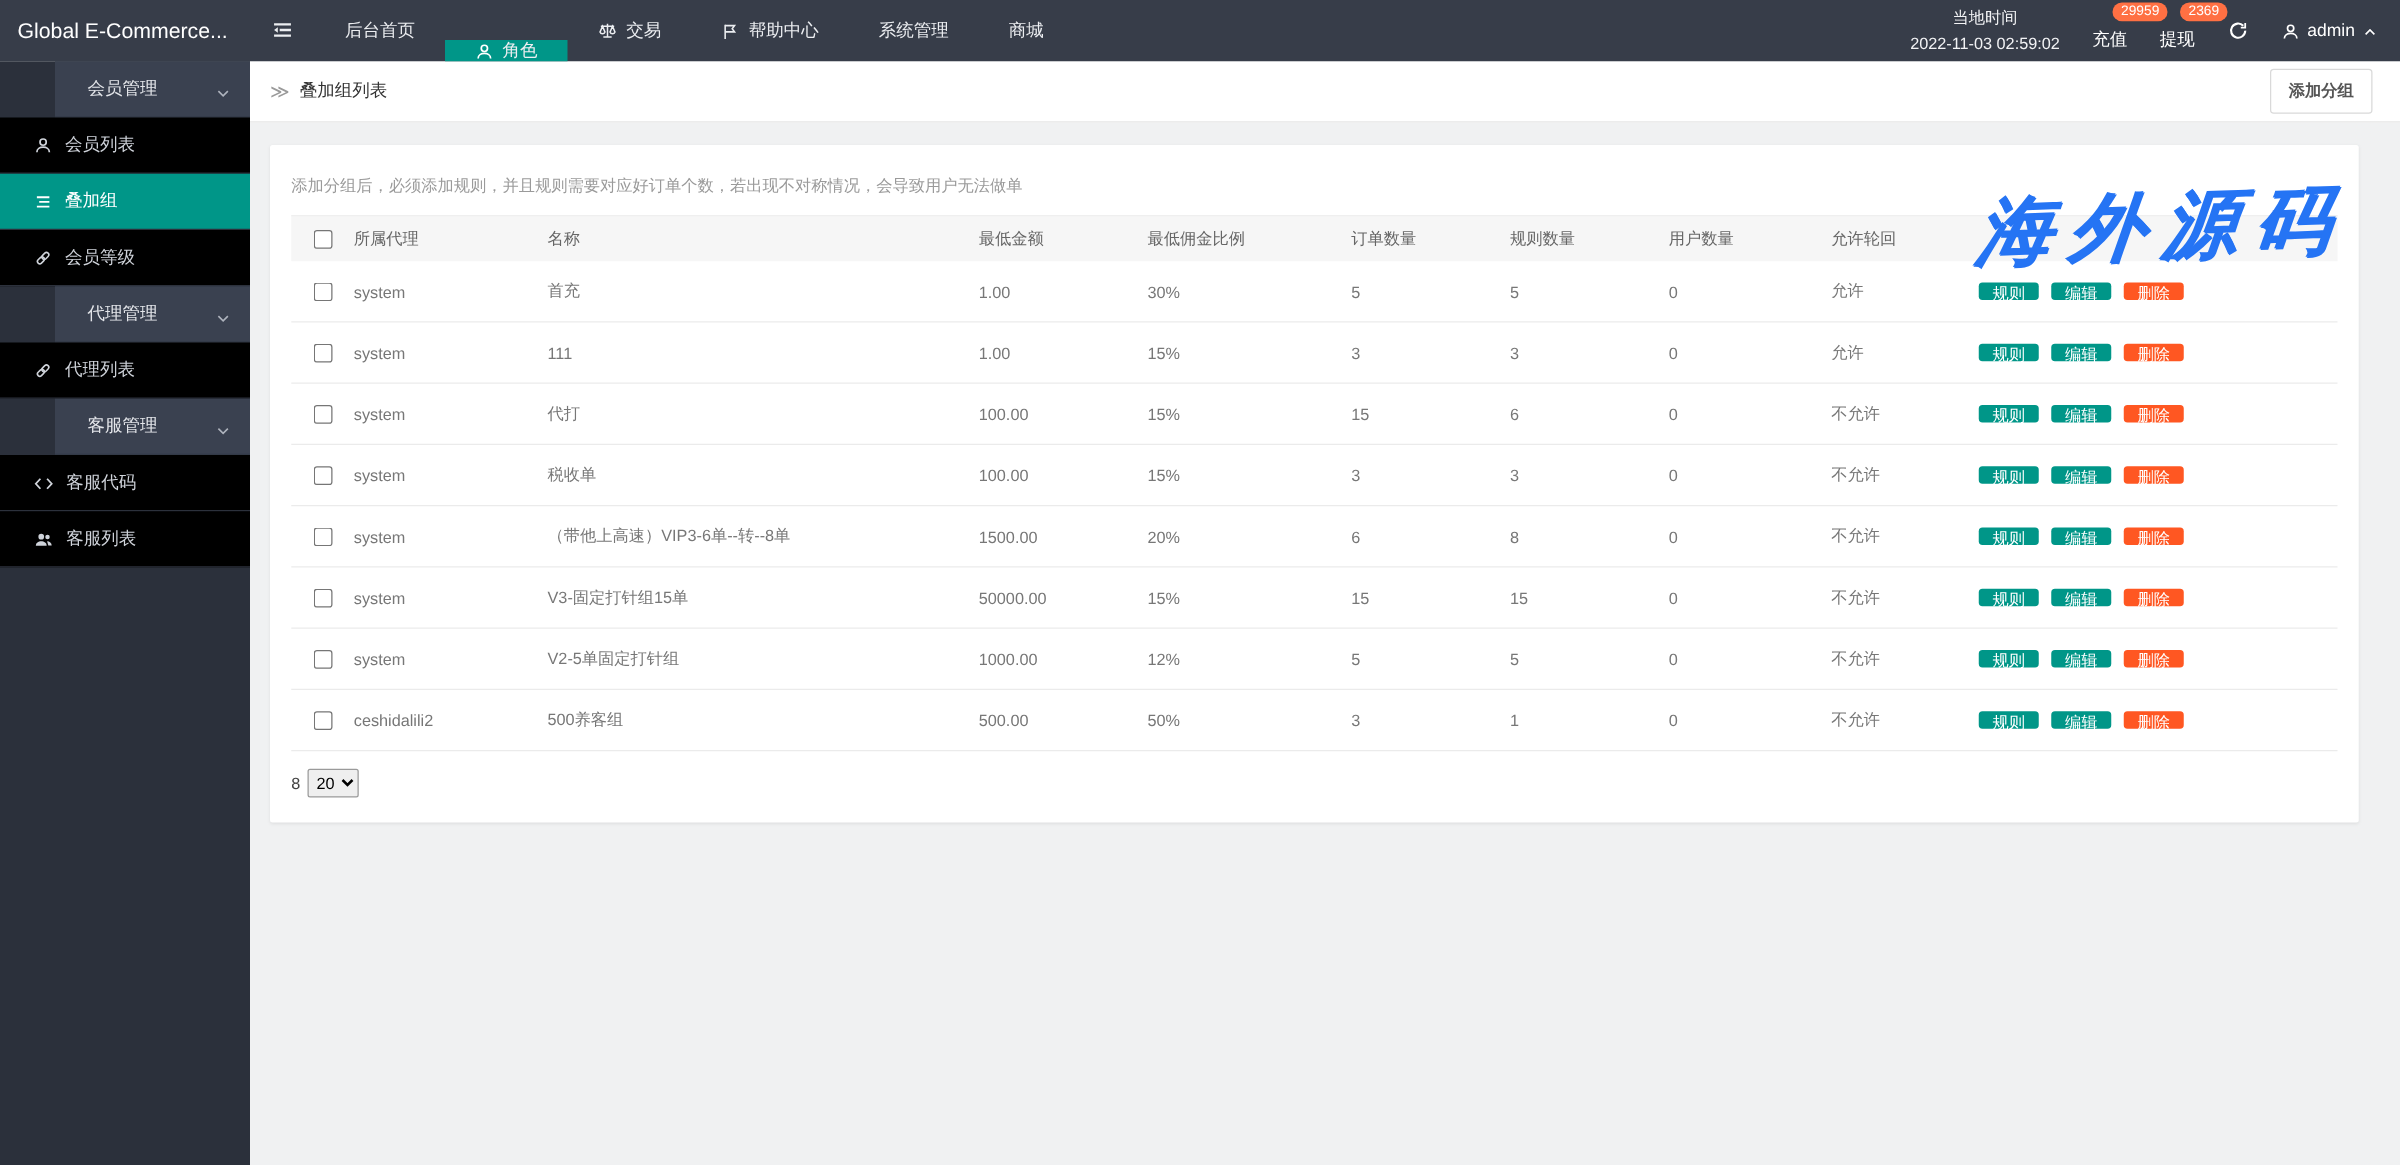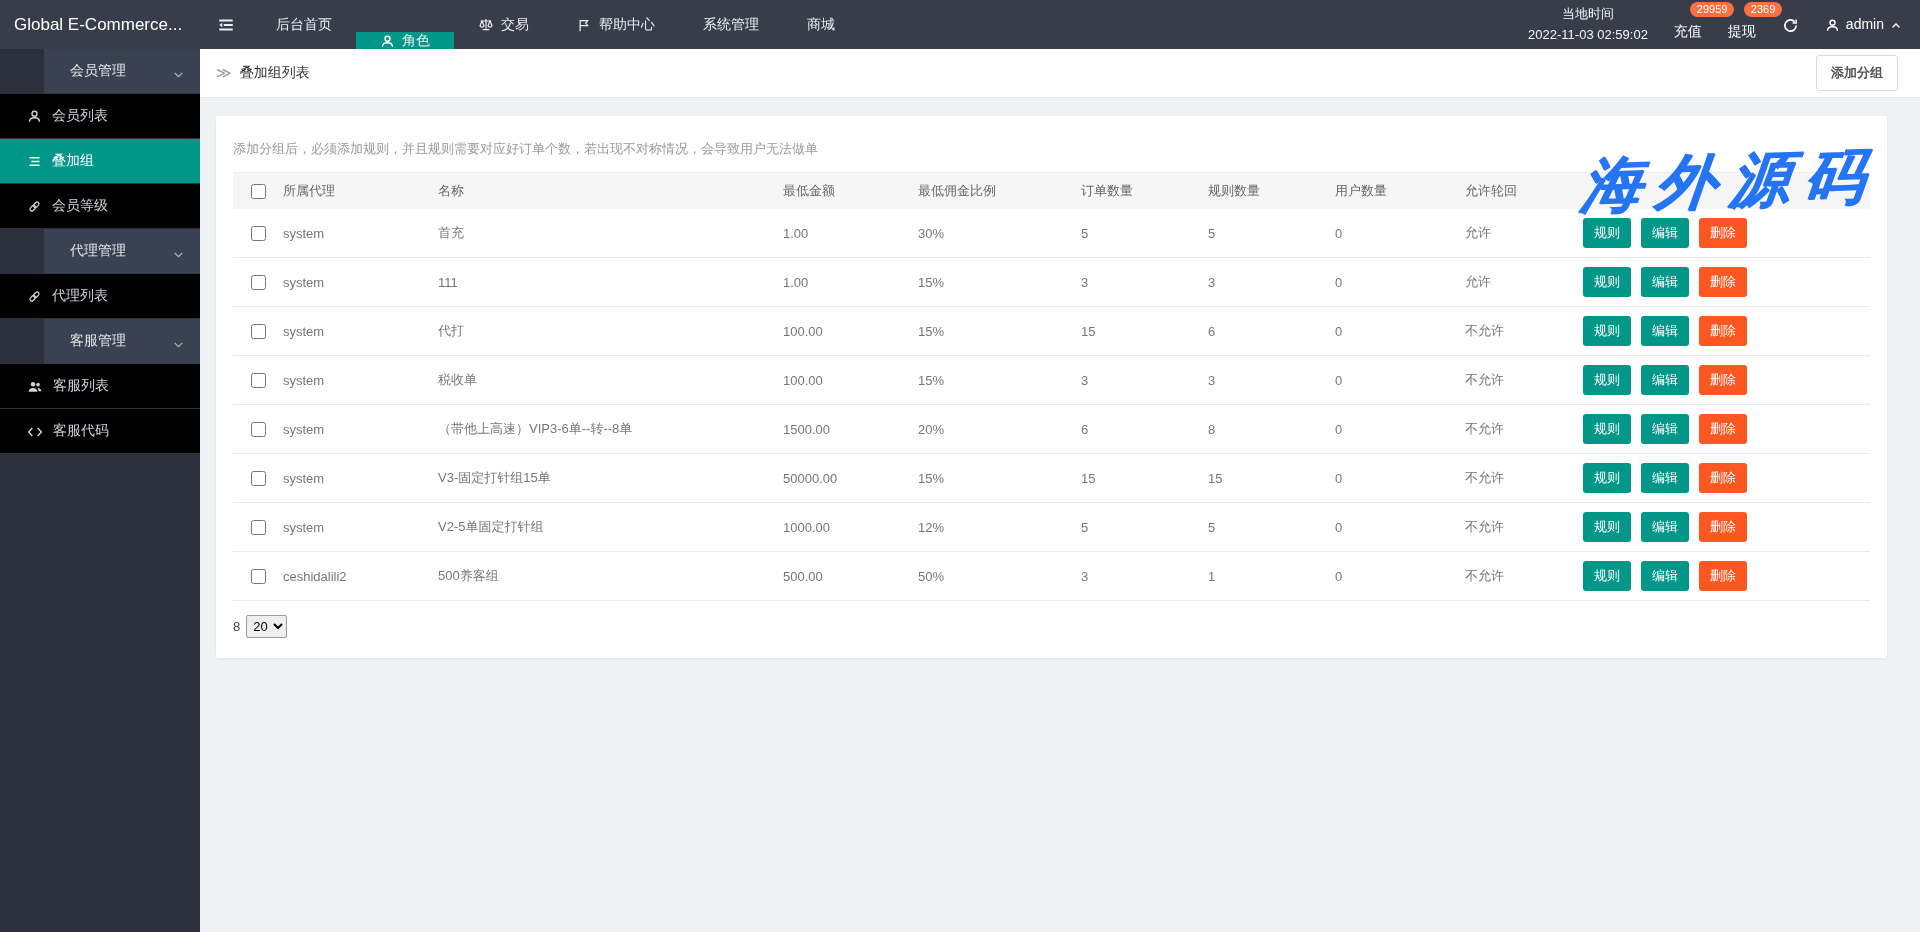--- a/index.html
+++ b/index.html
@@ -49,21 +49,21 @@
   .grid-row { display:grid;
     grid-template-columns:50px 155px 345px 135px 163px 127px 127px 130px 118px 1fr;
     align-items:center; }
   .thead { background:#f6f6f6; height:37px; font-size:13px; color:#666;
     border-top:1px solid #efefef; }
   .tr { height:49px; border-bottom:1px solid #ebebeb; font-size:13px; color:#777; }
   .td-cb { display:flex; justify-content:center; }
   .td-cb input { width:15px; height:15px; cursor:pointer; }
   .actions { display:flex; gap:10px; }
   .btn { border:none; border-radius:3px; color:#fff; font-size:13px;
-    width:48px; height:30px; cursor:pointer; }
+    width:48px; height:14px; cursor:pointer; }
   .btn.teal { background:#009688; }
   .btn.orange { background:#ff5722; }
 
   .pager { margin-top:14px; display:flex; align-items:center; gap:6px; font-size:13px; color:#444; }
   .pager select { font-size:13px; padding:2px 2px; border:1px solid #9a9a9a; border-radius:2px; cursor:pointer; }
 
   .watermark { position:absolute; top:92px; right:42px; z-index:50; pointer-events:none;
     font-family:"DejaVu Serif",serif; font-style:italic; font-weight:bold;
     font-size:60px; letter-spacing:14px; color:#2574f4; transform:skewX(-8deg) rotate(-2deg);
     text-shadow:1px 1px 0 #2574f4; white-space:nowrap; }
@@ -219,37 +219,37 @@
   <div class="side-item side-group">
     <span>客服管理</span>
     <span class="chev">
       <svg class="icon-svg" width="13" height="13" viewBox="0 0 24 24" fill="none" stroke="#aeb3bd" stroke-width="2.4">
           <polyline points="5 9 12 16 19 9"></polyline>
         </svg>
     </span>
   </div>
   <div class="side-item side-child">
     <span>
+      <svg class="icon-svg" width="16" height="16" viewBox="0 0 24 24" fill="none" stroke="#cfd3da" stroke-width="2.2">
+          <polyline points="8 6 2.5 12 8 18"></polyline>
+          <polyline points="16 6 21.5 12 16 18"></polyline>
+        </svg>
+    </span>
+    <span>客服代码</span>
+  </div>
+  <div class="side-item side-child">
+    <span>
       <svg class="icon-svg" width="16" height="16" viewBox="0 0 24 24" fill="#cfd3da">
           <circle cx="9" cy="8" r="3.4"></circle>
           <path d="M2.5 19c0-3.6 3-5.4 6.5-5.4s6.5 1.8 6.5 5.4z"></path>
           <circle cx="16.5" cy="8.5" r="2.7"></circle>
           <path d="M16 13.4c3 .2 5.5 1.9 5.5 5.1h-4"></path>
         </svg>
     </span>
     <span>客服列表</span>
-  </div>
-  <div class="side-item side-child">
-    <span>
-      <svg class="icon-svg" width="16" height="16" viewBox="0 0 24 24" fill="none" stroke="#cfd3da" stroke-width="2.2">
-          <polyline points="8 6 2.5 12 8 18"></polyline>
-          <polyline points="16 6 21.5 12 16 18"></polyline>
-        </svg>
-    </span>
-    <span>客服代码</span>
   </div>
 </div>
 
 <div class="main">
   <div class="crumbbar">
     <span class="crumb-ico">≫</span>
     <span class="crumb-title">叠加组列表</span>
     <button class="add-btn">添加分组</button>
   </div>
 

